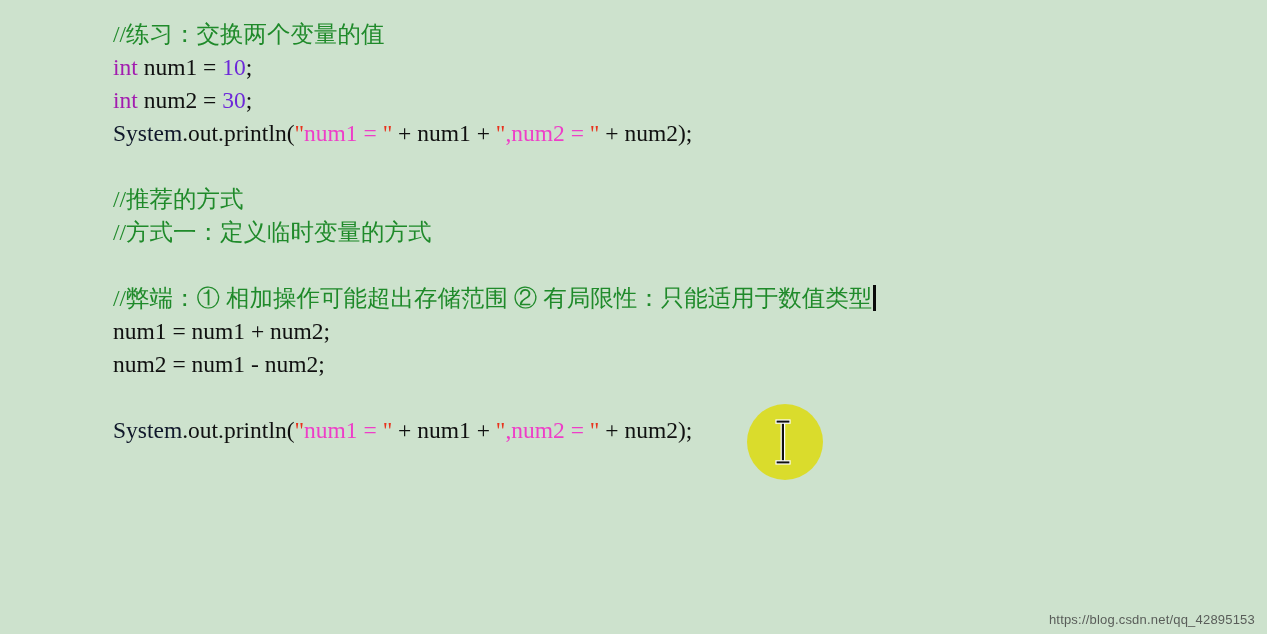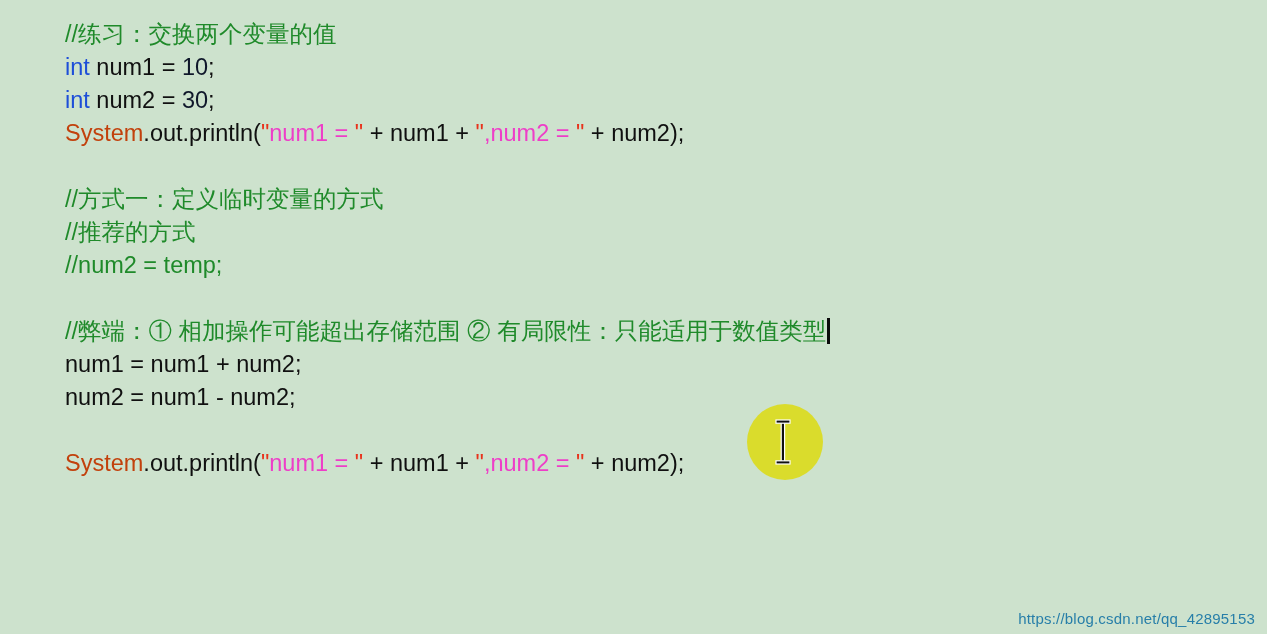--- a/index.html
+++ b/index.html
@@ -21,33 +21,34 @@
     background: #cde2cd;
     box-sizing: border-box;
     padding: 18px 0 0 65px;
   }
 
   .code-line {
     height: 33px;
     line-height: 33px;
     white-space: pre;
     font-size: 23.5px;
-    font-family: Liberation Sans, sans-serif;
+    font-family: Liberation Serif, serif;
     letter-spacing: 0px;
     color: #101010;
+    margin-left: 48px;
   }
   .code-line.blank {
     height: 33px;
   }
 
   
   .tok-comment  { color: #1f8a2a; }
-  .tok-keyword  { color: #1d4ed8; }
-  .tok-number   { color: #0f172a; }
-  .tok-class    { color: #c2410c; }
+  .tok-keyword  { color: #a21caf; }
+  .tok-number   { color: #6d28d9; }
+  .tok-class    { color: #0f172a; }
   .tok-plain    { color: #101010; }
   .tok-quote    { color: #e8321c; }
   .tok-string   { color: #ee3ec8; }
 
   
   .text-caret {
     display: inline-block;
     width: 3px;
     height: 26px;
     background: #0b0b0b;
@@ -74,41 +75,40 @@
     width: 18px;
     height: 48px;
     pointer-events: none;
   }
 
   #watermark {
     position: absolute;
     right: 12px;
     bottom: 7px;
     font-family: "Liberation Sans", sans-serif;
-    font-size: 15px;
-    color: #0369a1;
+    font-size: 13px;
+    color: #404040;
     opacity: 0.82;
     letter-spacing: 0.2px;
     white-space: nowrap;
   }
 </style>
 </head>
 <body>
 
 <div id="editor">
 
   <div id="code-lines">
       <div class="code-line"><span class="tok-comment">//练习：交换两个变量的值</span></div>
       <div class="code-line"><span class="tok-keyword">int</span><span class="tok-plain"> num1 = </span><span class="tok-number">10</span><span class="tok-plain">;</span></div>
       <div class="code-line"><span class="tok-keyword">int</span><span class="tok-plain"> num2 = </span><span class="tok-number">30</span><span class="tok-plain">;</span></div>
       <div class="code-line"><span class="tok-class">System</span><span class="tok-plain">.out.println(</span><span class="tok-quote">"</span><span class="tok-string">num1 = </span><span class="tok-quote">"</span><span class="tok-plain"> + num1 + </span><span class="tok-quote">"</span><span class="tok-string">,num2 = </span><span class="tok-quote">"</span><span class="tok-plain"> + num2);</span></div>
       <div class="code-line blank"></div>
+      <div class="code-line"><span class="tok-comment">//推荐的方式</span></div>
       <div class="code-line"><span class="tok-comment">//方式一：定义临时变量的方式</span></div>
-      <div class="code-line"><span class="tok-comment">//推荐的方式</span></div>
-      <div class="code-line"><span class="tok-comment">//num2 = temp;</span></div>
       <div class="code-line blank"></div>
       <div class="code-line"><span class="tok-comment">//弊端：① 相加操作可能超出存储范围 ② 有局限性：只能适用于数值类型</span><span class="text-caret"></span></div>
       <div class="code-line"><span class="tok-plain">num1 = num1 + num2;</span></div>
       <div class="code-line"><span class="tok-plain">num2 = num1 - num2;</span></div>
       <div class="code-line blank"></div>
       <div class="code-line"><span class="tok-class">System</span><span class="tok-plain">.out.println(</span><span class="tok-quote">"</span><span class="tok-string">num1 = </span><span class="tok-quote">"</span><span class="tok-plain"> + num1 + </span><span class="tok-quote">"</span><span class="tok-string">,num2 = </span><span class="tok-quote">"</span><span class="tok-plain"> + num2);</span></div>
     </div>
 
   <div id="cursor-highlight"></div>
 

